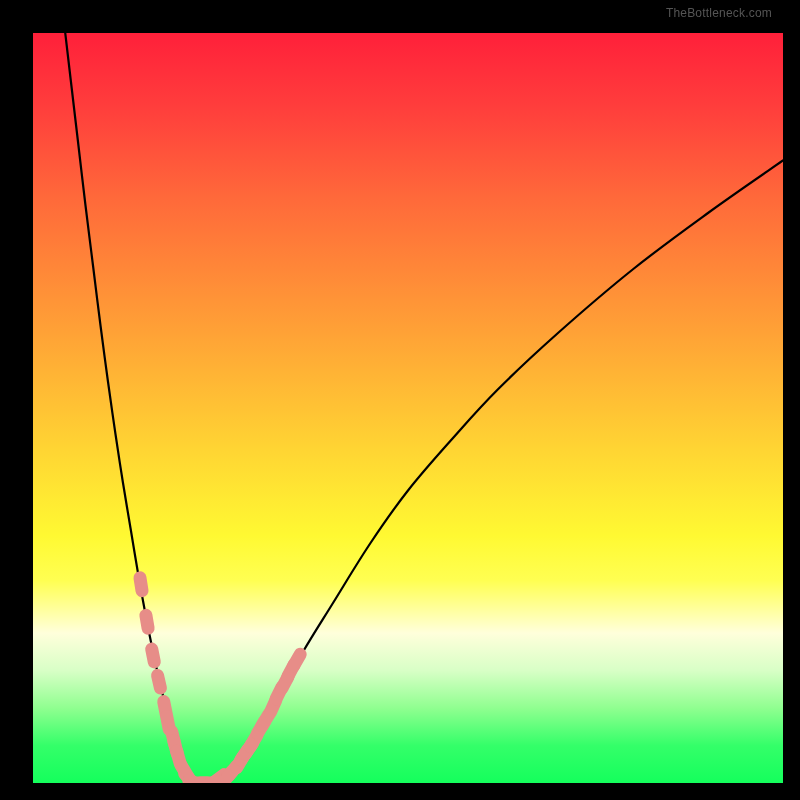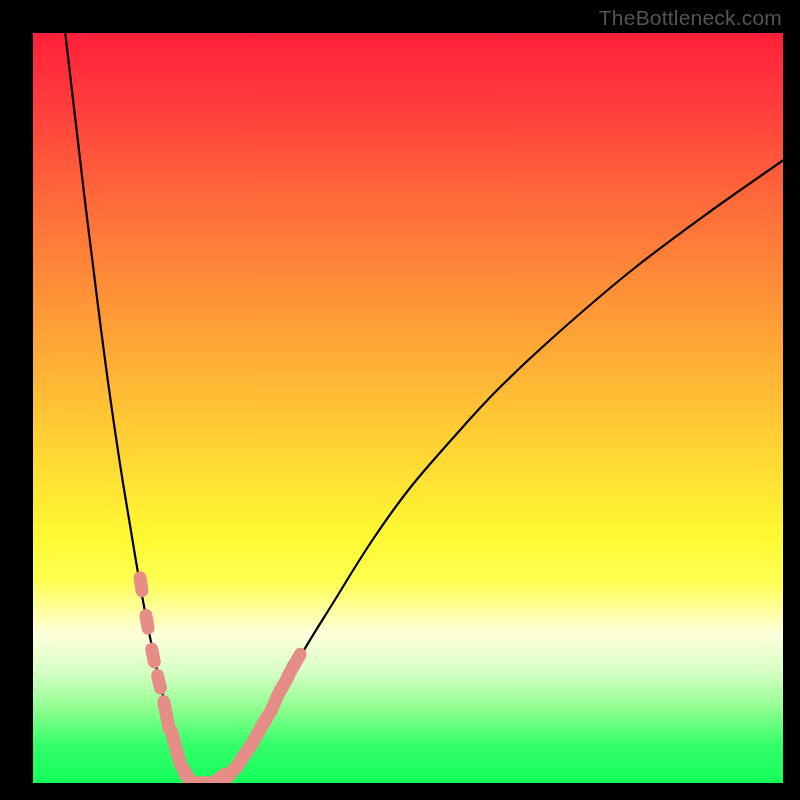--- a/index.html
+++ b/index.html
@@ -41,23 +41,23 @@
       #ffffdb 80%,
       #d8ffc6 85%,
       #90ff90 90%,
       #34ff69 95%,
       #14ff5c 100%
     );
   }
   .watermark {
     position: absolute;
     top: 6px;
-    right: 18px;
+    right: 28px;
     color: #555;
-    font-size: 21px;
+    font-size: 12px;
     font-weight: 400;
     letter-spacing: 0.2px;
     user-select: none;
   }
   svg.curve {
     position: absolute;
     inset: 0;
     width: 100%;
     height: 100%;
     overflow: visible;

